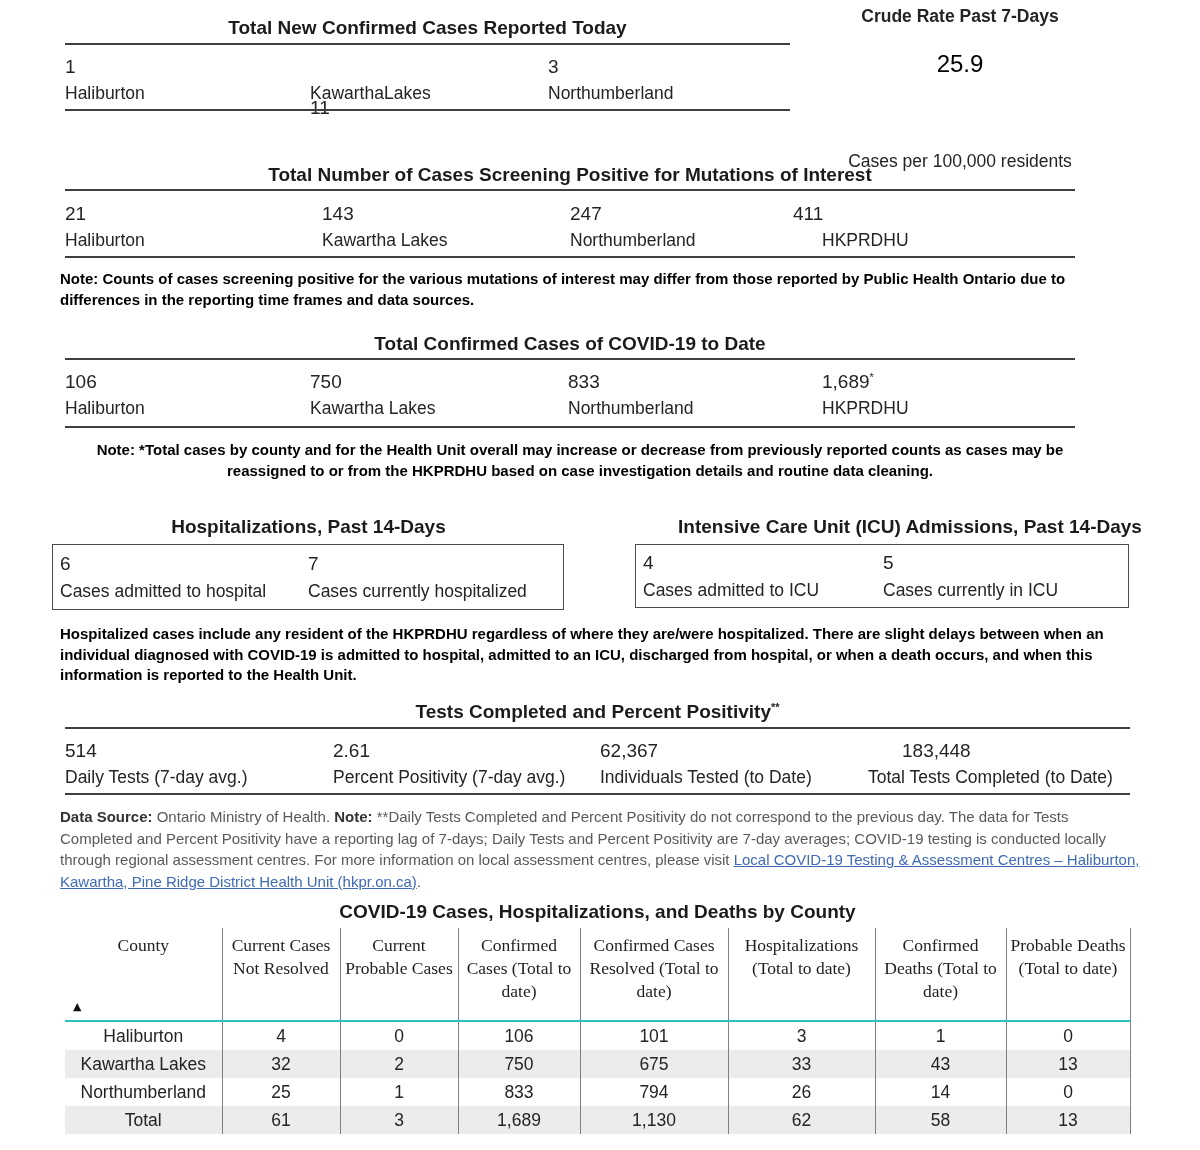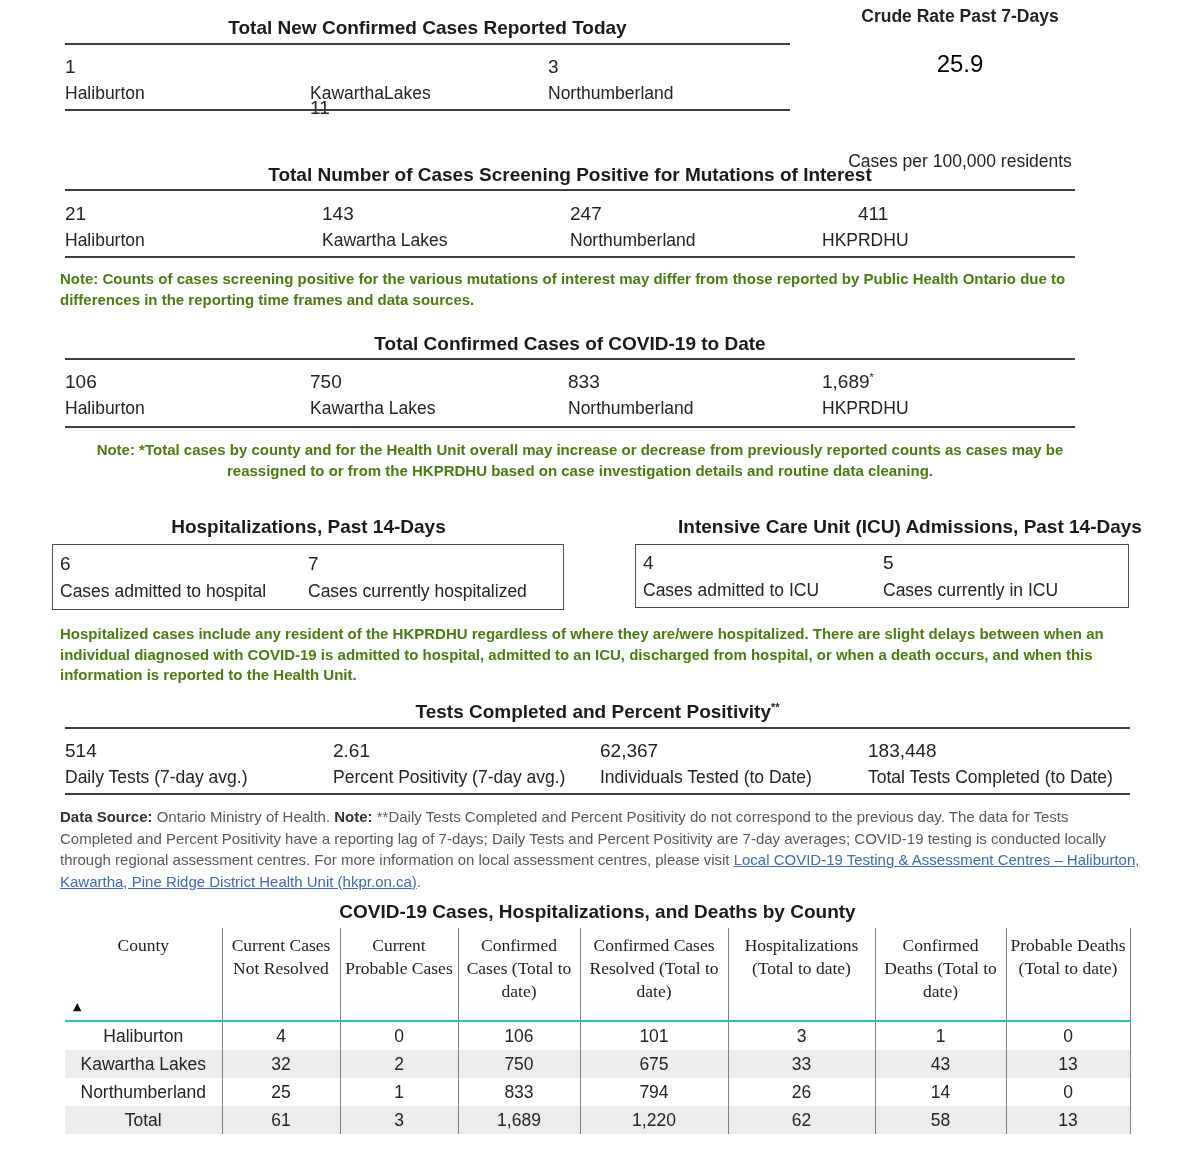--- a/index.html
+++ b/index.html
@@ -8,21 +8,21 @@
     font-family:"Liberation Sans",sans-serif;color:#252423;overflow:hidden;
   }
   .section-title{
     position:absolute;font-weight:bold;font-size:19px;color:#1b1b1b;
     text-align:center;white-space:nowrap;
   }
   .rule{position:absolute;height:0;border-top:2px solid #3f3f3f;}
   .kpi-value{position:absolute;font-size:19px;color:#252423;white-space:nowrap;}
   .kpi-label{position:absolute;font-size:17.5px;color:#252423;white-space:nowrap;}
   .note{
-    position:absolute;font-size:15px;font-weight:bold;color:#4d7c0f;
+    position:absolute;font-size:15px;font-weight:bold;color:#000000;
     line-height:20.5px;
   }
   .kpi-box{position:absolute;border:1.5px solid #4c4c4c;background:#fff;}
   sup{font-size:11px;}
   .crude-title{position:absolute;font-weight:bold;font-size:17.5px;text-align:center;}
   .crude-value{position:absolute;font-size:24px;text-align:center;color:#000000;}
   .crude-label{position:absolute;font-size:17.5px;text-align:center;}
   .datasource{
     position:absolute;font-size:15px;color:#595959;line-height:21.5px;font-weight:normal;
   }
@@ -69,21 +69,21 @@
 
 <div class="section-title" style="left:65px;top:164px;width:1010px;">Total Number of Cases Screening Positive for Mutations of Interest</div>
 <div class="rule" style="left:65px;top:189px;width:1010px;"></div>
 
 <div class="kpi-value" style="left:65px;top:203px;">21</div>
 <div class="kpi-label" style="left:65px;top:230px;">Haliburton</div>
 <div class="kpi-value" style="left:322px;top:203px;">143</div>
 <div class="kpi-label" style="left:322px;top:230px;">Kawartha Lakes</div>
 <div class="kpi-value" style="left:570px;top:203px;">247</div>
 <div class="kpi-label" style="left:570px;top:230px;">Northumberland</div>
-<div class="kpi-value" style="left:858px;top:203px;">411</div>
+<div class="kpi-value" style="left:793px;top:203px;">411</div>
 <div class="kpi-label" style="left:822px;top:230px;">HKPRDHU</div>
 <div class="rule" style="left:65px;top:256px;width:1010px;"></div>
 
 <div class="note" style="left:60px;top:269px;width:1010px;">Note: Counts of cases screening positive for the various mutations of interest may differ from those reported by Public Health Ontario due to differences in the reporting time frames and data sources.</div>
 
 <div class="section-title" style="left:65px;top:333px;width:1010px;">Total Confirmed Cases of COVID-19 to Date</div>
 <div class="rule" style="left:65px;top:358px;width:1010px;"></div>
 
 <div class="kpi-value" style="left:65px;top:371px;">106</div>
 <div class="kpi-label" style="left:65px;top:398px;">Haliburton</div>
@@ -115,21 +115,21 @@
 
 <div class="section-title" style="left:65px;top:701px;width:1065px;"><span>Tests Completed and Percent Positivity</span><sup>**</sup></div>
 <div class="rule" style="left:65px;top:727px;width:1065px;"></div>
 
 <div class="kpi-value" style="left:65px;top:740px;">514</div>
 <div class="kpi-label" style="left:65px;top:767px;">Daily Tests (7-day avg.)</div>
 <div class="kpi-value" style="left:333px;top:740px;">2.61</div>
 <div class="kpi-label" style="left:333px;top:767px;">Percent Positivity (7-day avg.)</div>
 <div class="kpi-value" style="left:600px;top:740px;">62,367</div>
 <div class="kpi-label" style="left:600px;top:767px;">Individuals Tested (to Date)</div>
-<div class="kpi-value" style="left:868px;top:740px;text-align:right;">183,448</div>
+<div class="kpi-value" style="left:902px;top:740px;text-align:right;">183,448</div>
 <div class="kpi-label" style="left:868px;top:767px;">Total Tests Completed (to Date)</div>
 <div class="rule" style="left:65px;top:793px;width:1065px;"></div>
 
 <div class="datasource" style="left:60px;top:806px;width:1085px;">
   <b>Data Source:</b><span> Ontario Ministry of Health. </span><b>Note:</b><span> **Daily Tests Completed and Percent Positivity do not correspond to the previous day. The data for Tests Completed and Percent Positivity have a reporting lag of 7-days; Daily Tests and Percent Positivity are 7-day averages; COVID-19 testing is conducted locally through regional assessment centres. For more information on local assessment centres, please visit </span><a>Local COVID-19 Testing &amp; Assessment Centres – Haliburton, Kawartha, Pine Ridge District Health Unit (hkpr.on.ca)</a><span>.</span>
 </div>
 
 <div class="section-title" style="left:65px;top:901px;width:1065px;">COVID-19 Cases, Hospitalizations, and Deaths by County</div>
 
 <table class="county">
@@ -187,19 +187,19 @@
       <td>794</td>
       <td>26</td>
       <td>14</td>
       <td>0</td>
     </tr>
     <tr>
       <td>Total</td>
       <td>61</td>
       <td>3</td>
       <td>1,689</td>
-      <td>1,220</td>
+      <td>1,130</td>
       <td>62</td>
       <td>58</td>
       <td>13</td>
     </tr>
   </tbody>
 </table>
 
 </body></html>

